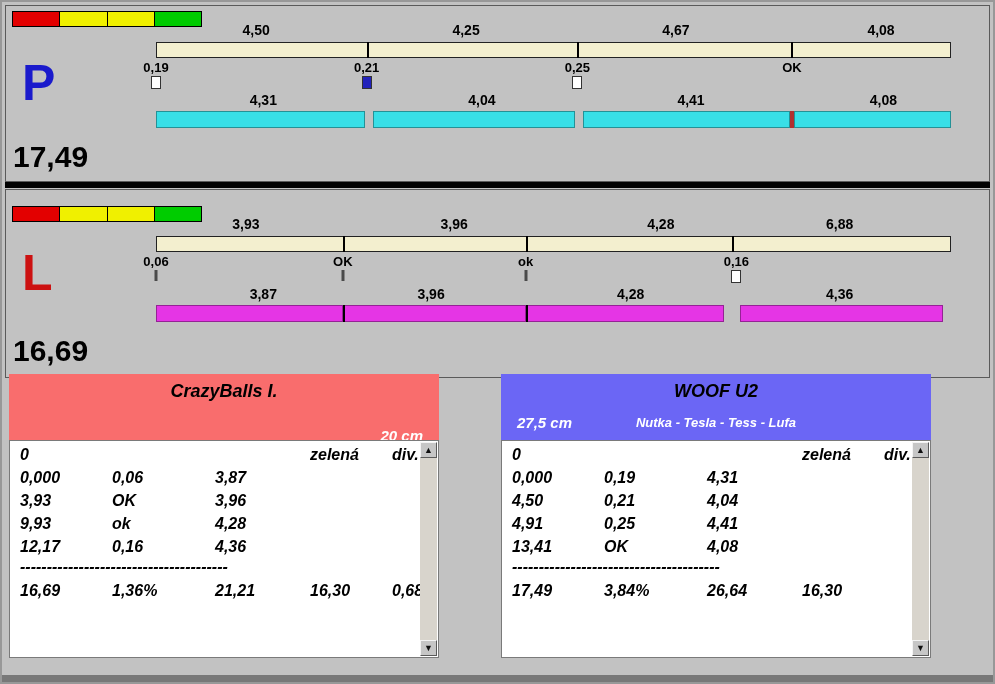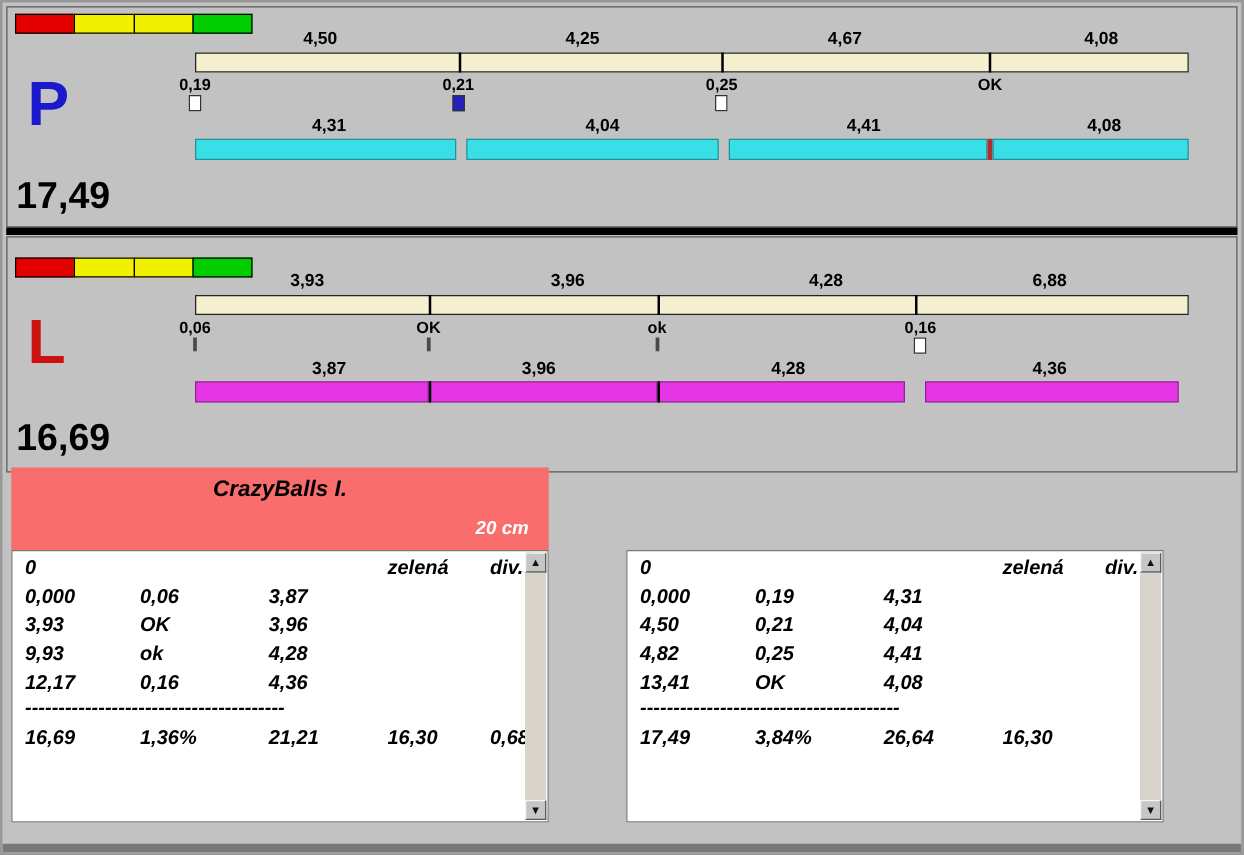--- a/index.html
+++ b/index.html
@@ -90,21 +90,21 @@
 
   .team-name {
     position:absolute; top:7px; width:100%; text-align:center;
     font-size:18px; font-weight:bold; color:#000;
   }
   .team-members {
     position:absolute; top:41px; width:100%; text-align:center;
     font-size:13px; font-weight:bold; color:#fff;
   }
   .cm-label { position:absolute; top:40px; font-size:15px; font-weight:bold; color:#fff; }
-  .team-left  .cm-label { right:16px; }
+  .team-left  .cm-label { right:16px;margin-top:13px; }
   .team-right .cm-label { left:16px; }
 
   .team-body {
     position:absolute; top:66px; left:0; right:0; bottom:0;
     background:#fff; border:1px solid #7a7a7a; overflow:hidden;
   }
 
   .trow {
     position:absolute; left:10px; right:24px; height:22px;
     font-size:16px; font-weight:bold; color:#000; white-space:nowrap; line-height:20px;
@@ -296,38 +296,43 @@
         <span class="tc c5">0,68</span>
       </div>
       <div class="sbar">
         <div class="sbtn up">▲</div>
         <div class="sbtn down">▼</div>
       </div>
     </div>
   </div>
 
   <div class="team-panel team-right">
+    <div class="team-header">
+      <div class="team-name">WOOF U2</div>
+      <div class="team-members">Nutka - Tesla - Tess - Lufa</div>
+      <div class="cm-label">27,5 cm</div>
+    </div>
     <div class="team-body">
       <div class="trow r0">
         <span class="tc c1">0</span>
         <span class="tc c4">zelená</span>
         <span class="tc c5">div. 4</span>
       </div>
       <div class="trow r1">
         <span class="tc c1">0,000</span>
         <span class="tc c2">0,19</span>
         <span class="tc c3">4,31</span>
       </div>
       <div class="trow r2">
         <span class="tc c1">4,50</span>
         <span class="tc c2">0,21</span>
         <span class="tc c3">4,04</span>
       </div>
       <div class="trow r3">
-        <span class="tc c1">4,82</span>
+        <span class="tc c1">4,91</span>
         <span class="tc c2">0,25</span>
         <span class="tc c3">4,41</span>
       </div>
       <div class="trow r4">
         <span class="tc c1">13,41</span>
         <span class="tc c2">OK</span>
         <span class="tc c3">4,08</span>
       </div>
       <div class="trow rsep">---------------------------------------</div>
       <div class="trow rtot">

